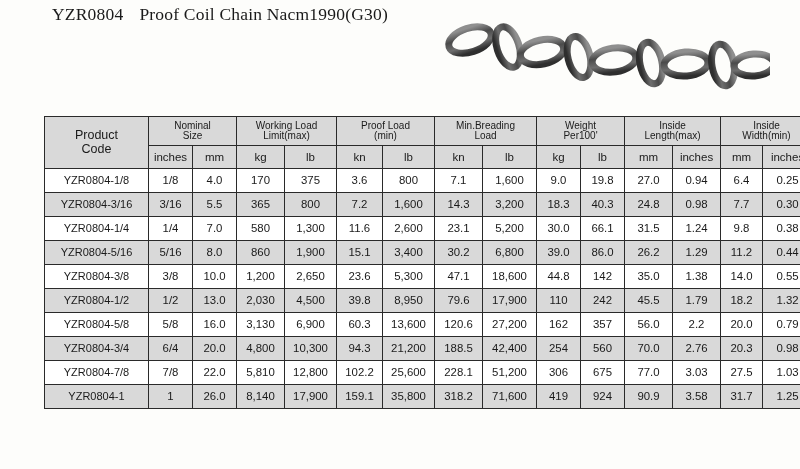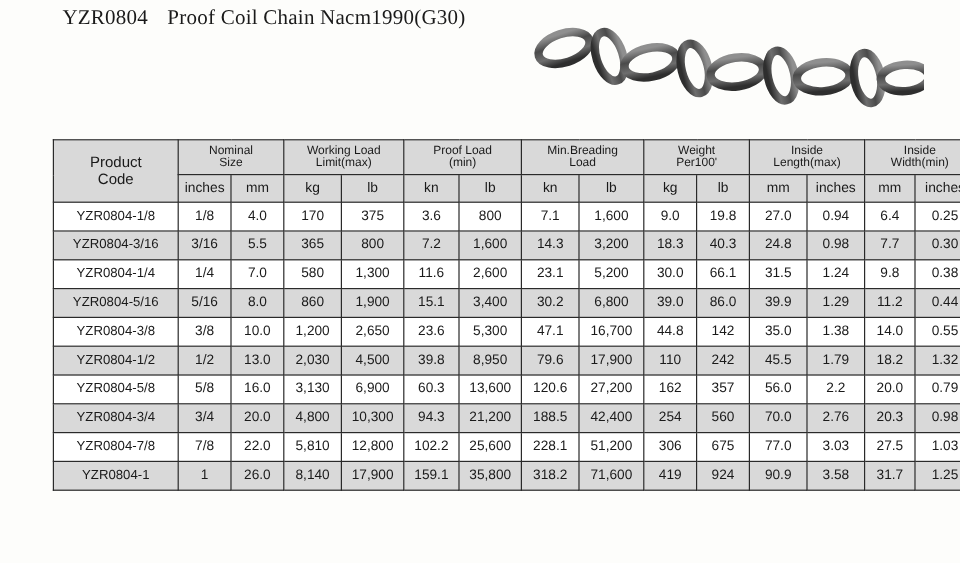--- a/index.html
+++ b/index.html
@@ -248,35 +248,35 @@
         <td>5/16</td>
         <td>8.0</td>
         <td>860</td>
         <td>1,900</td>
         <td>15.1</td>
         <td>3,400</td>
         <td>30.2</td>
         <td>6,800</td>
         <td>39.0</td>
         <td>86.0</td>
-        <td>39.9</td>
+        <td>26.2</td>
         <td>1.29</td>
         <td>11.2</td>
         <td>0.44</td>
       </tr>
       <tr>
         <td class="code">YZR0804-3/8</td>
         <td>3/8</td>
         <td>10.0</td>
         <td>1,200</td>
         <td>2,650</td>
         <td>23.6</td>
         <td>5,300</td>
         <td>47.1</td>
-        <td>16,700</td>
+        <td>18,600</td>
         <td>44.8</td>
         <td>142</td>
         <td>35.0</td>
         <td>1.38</td>
         <td>14.0</td>
         <td>0.55</td>
       </tr>
       <tr class="alt">
         <td class="code">YZR0804-1/2</td>
         <td>1/2</td>
@@ -306,21 +306,21 @@
         <td>27,200</td>
         <td>162</td>
         <td>357</td>
         <td>56.0</td>
         <td>2.2</td>
         <td>20.0</td>
         <td>0.79</td>
       </tr>
       <tr class="alt">
         <td class="code">YZR0804-3/4</td>
-        <td>3/4</td>
+        <td>6/4</td>
         <td>20.0</td>
         <td>4,800</td>
         <td>10,300</td>
         <td>94.3</td>
         <td>21,200</td>
         <td>188.5</td>
         <td>42,400</td>
         <td>254</td>
         <td>560</td>
         <td>70.0</td>

